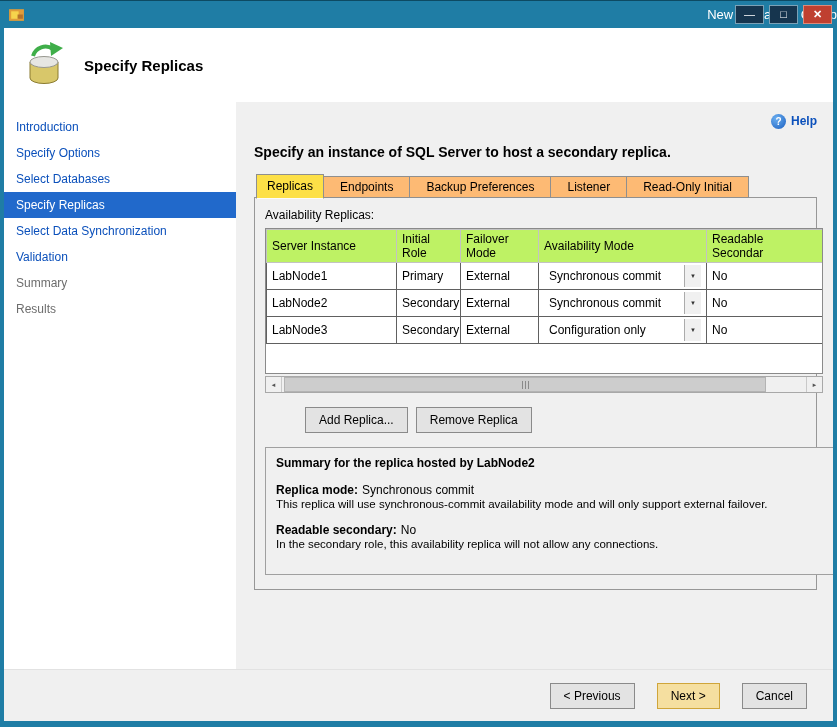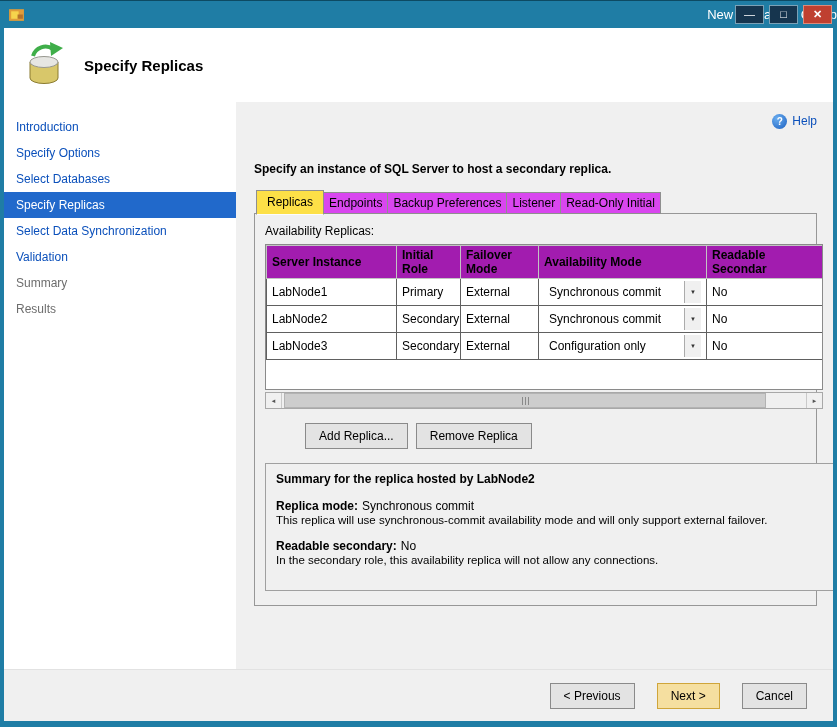--- a/index.html
+++ b/index.html
@@ -47,48 +47,48 @@
 
   
   .main { flex:1 1 auto; padding:10px 16px 0 18px; overflow:hidden; }
   .help-row { display:flex; justify-content:flex-end; align-items:center; gap:5px; height:18px; }
   .help-icon {
     width:15px; height:15px; border-radius:50%;
     background:radial-gradient(circle at 35% 30%, #6aaef0, #1b5fc0);
     color:#fff; font-size:10px; font-weight:bold;
     display:flex; align-items:center; justify-content:center;
   }
-  .help-label { color:#0b50bb; font-size:12px; cursor:pointer; }
-
-  .instruction { margin-top:32px; font-size:12px; font-weight:bold; color:#000; }
+  .help-label { color:#0b50bb; font-size:12px; cursor:pointer;font-weight:bold; }
+
+  .instruction { margin-top:14px; font-size:14px; font-weight:bold; color:#000; }
 
   
   .tabs { display:flex; align-items:flex-end; margin-top:14px; position:relative; z-index:2; padding-left:2px; }
   .tab {
-    font-size:12px; color:#000; background:#d946ef;
-    border:1px solid #8f8f8f; padding:3px 5px; margin-right:-1px; cursor:pointer;
+    font-size:12px; color:#000; background:#fdba74;
+    border:1px solid #8f8f8f; padding:3px 16px; margin-right:-1px; cursor:pointer;
   }
   .tab.active {
     background:#fde047; padding:4px 10px 5px; margin-bottom:-1px;
     border-bottom:1px solid #fcfcfc; position:relative; z-index:3;
   }
 
   .panel {
     border:1px solid #979797; background:#f0f0f0;
     margin-top:-1px; padding:8px 10px 14px; position:relative; z-index:1;
   }
 
   .replicas-label { font-size:12px; margin:2px 0 6px; color:#000; }
 
   
   .table-wrap { background:#ffffff; border:1px solid #8a8a8a; height:146px; overflow:hidden; width:558px; }
   table.grid { border-collapse:collapse; table-layout:fixed; width:556px; font-size:12px; }
   table.grid th {
-    font-weight:bold; text-align:left; vertical-align:middle;
-    border:1px solid #c3c3c3; background:#a21caf; padding:2px 5px; height:32px; color:#000;
+    font-weight:normal; text-align:left; vertical-align:middle;
+    border:1px solid #c3c3c3; background:#bef264; padding:2px 5px; height:32px; color:#000;
   }
   table.grid td {
     border:1px solid #606060; padding:2px 5px; height:24px; color:#000;
     overflow:hidden; white-space:nowrap; background:#ffffff;
   }
   td.combo-cell { padding:0; }
   .combo { display:flex; align-items:stretch; height:22px; background:#ffffff; cursor:pointer; }
   .combo-text { flex:1 1 auto; display:flex; align-items:center; padding:0 5px; overflow:hidden; white-space:nowrap; }
   .combo-btn {
     flex:0 0 17px; display:flex; align-items:center; justify-content:center;

